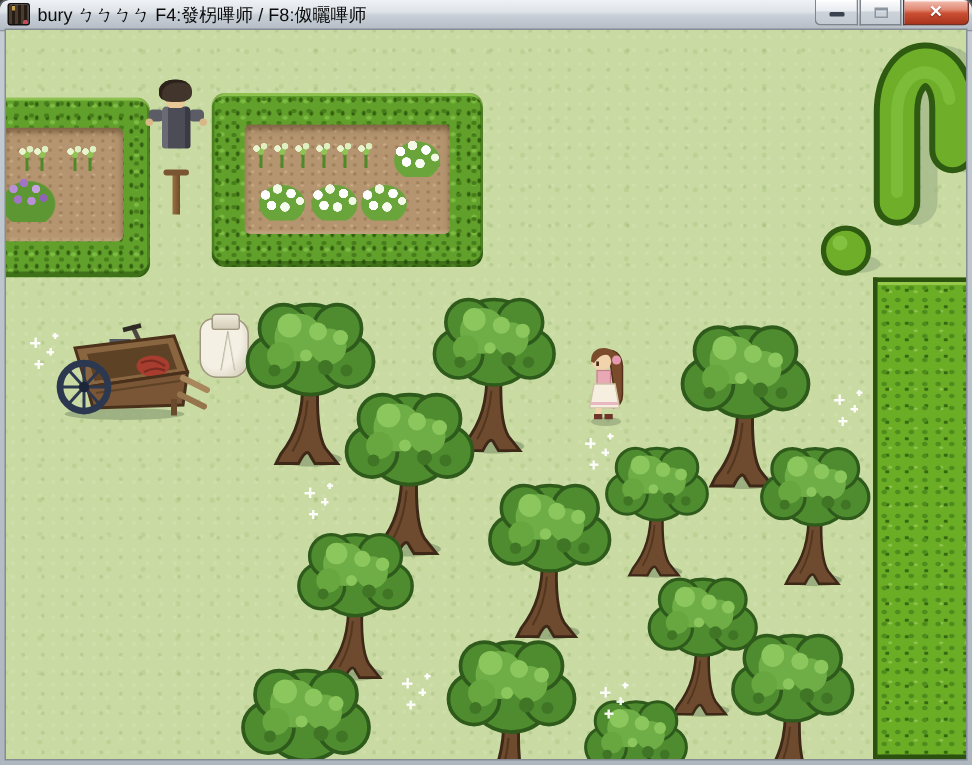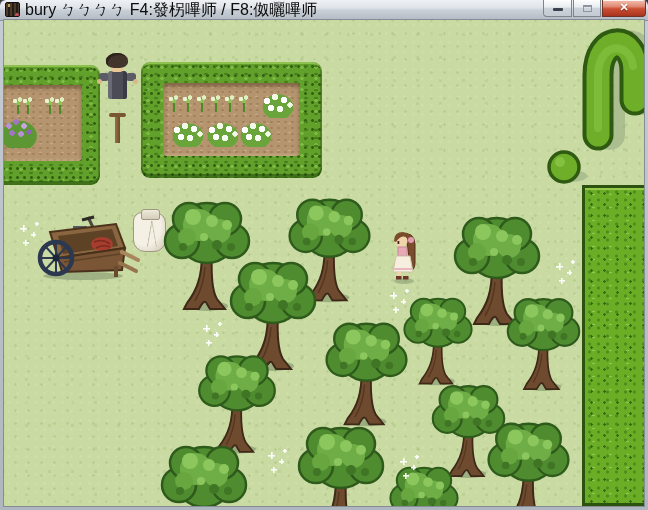--- a/index.html
+++ b/index.html
@@ -19,21 +19,21 @@
   .win-icon{
     position:absolute;left:5px;top:2px;width:15px;height:15px;
     background:
       radial-gradient(circle at 11px 12px,#c24a5a 1.6px,transparent 1.8px),
       linear-gradient(90deg,#c8a24e 0 2px,transparent 2px) 2px 1px/11px 3px no-repeat,
       repeating-linear-gradient(90deg,#4a3b2c 0 2px,#241c15 2px 4px);
     border:1px solid #141010;border-radius:2px;box-sizing:border-box;
   }
   .win-title{
     position:absolute;left:25px;top:3px;height:14px;line-height:14px;
-    font-size:16px;color:#0c0c0c;white-space:nowrap;
+    font-size:12px;color:#0c0c0c;white-space:nowrap;
   }
   .win-controls{position:absolute;right:2px;top:0;height:18px;display:flex;}
   .win-btn{
     position:relative;height:17px;box-sizing:border-box;margin-left:1px;
     border:1px solid #7e858d;border-top:none;
     background:linear-gradient(#fdfdfe 0%,#e8ecf0 45%,#ccd3da 50%,#c3cad2 100%);
     box-shadow:inset 0 1px 0 rgba(255,255,255,.8);
     cursor:default;
   }
   .btn-min{width:29px;border-bottom-left-radius:4px;}

